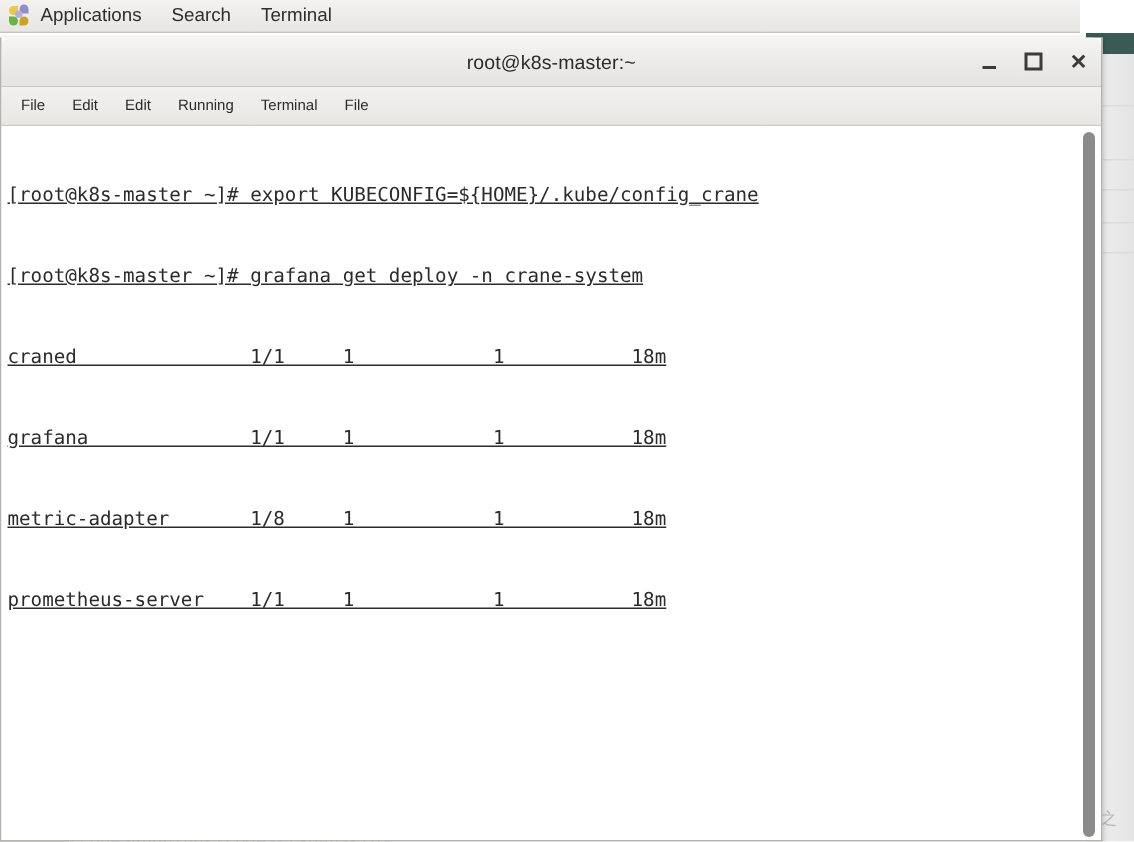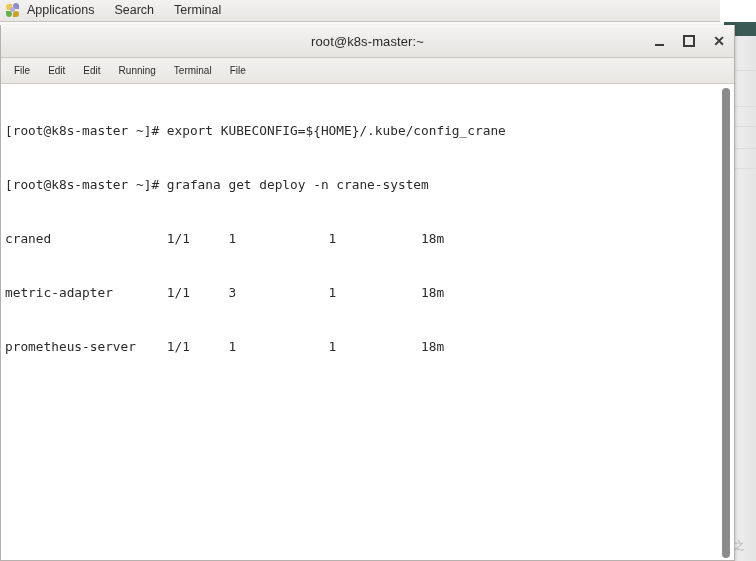--- a/index.html
+++ b/index.html
@@ -175,21 +175,21 @@
   #term-text {
     position: absolute;
     left: 4px; top: 2px;
     right: 16px;
     font-family: "DejaVu Sans Mono", "Liberation Mono", monospace;
     font-size: 12.8px;
     line-height: 18px;
     color: #2b2b2b;
     white-space: pre;
   }
-  #term-text .line { height: 18px; }
+  #term-text .line { height: 18px; text-decoration: underline; }
 
   
   #term-scroll {
     position: absolute;
     right: 2px; top: 2px;
     width: 12px;
     bottom: 2px;
     background: #ffffff;
   }
   #term-scroll .thumb {
@@ -290,21 +290,22 @@
     <span class="menu-item">Running</span>
     <span class="menu-item">Terminal</span>
     <span class="menu-item">File</span>
   </div>
 
   <div id="term-body">
     <div id="term-text">
       <div class="line">[root@k8s-master ~]# export KUBECONFIG=${HOME}/.kube/config_crane</div>
       <div class="line">[root@k8s-master ~]# grafana get deploy -n crane-system</div>
       <div class="line">craned               1/1     1            1           18m</div>
-      <div class="line">metric-adapter       1/1     3            1           18m</div>
+      <div class="line">grafana              1/1     1            1           18m</div>
+      <div class="line">metric-adapter       1/8     1            1           18m</div>
       <div class="line">prometheus-server    1/1     1            1           18m</div>
       
       
       
       
       
       
       
       
       

